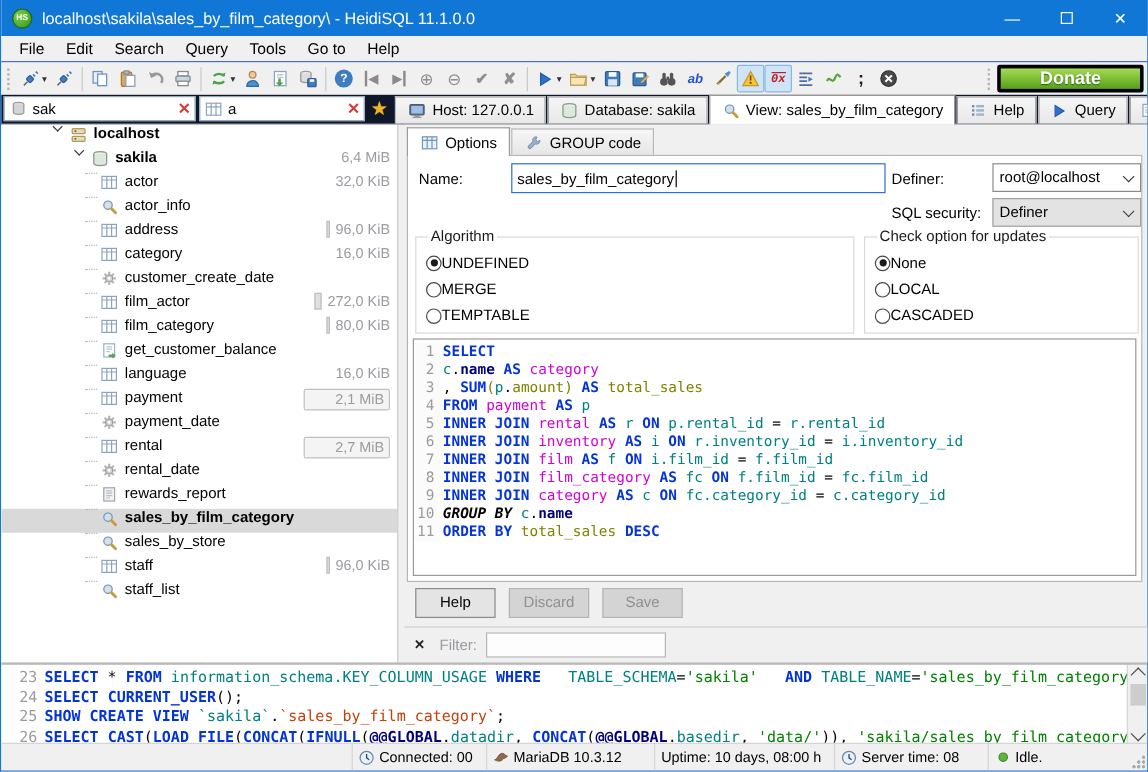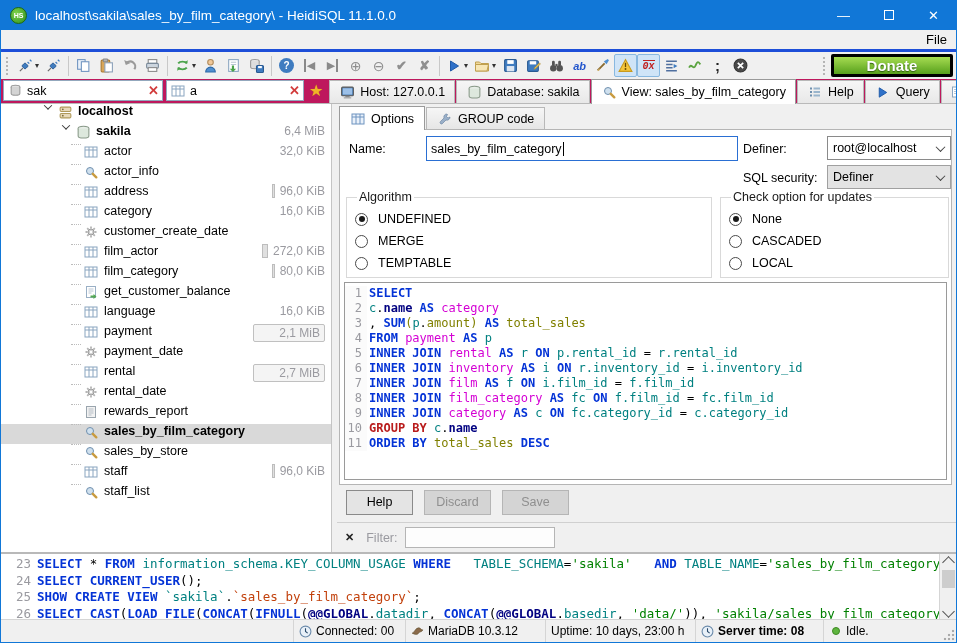--- a/index.html
+++ b/index.html
@@ -9,21 +9,21 @@
 
   
   .titlebar { position:absolute; top:0; left:0; right:0; height:30px; background:#1177d7; color:#fff; display:flex; align-items:center; }
   .app-logo { width:17px; height:17px; margin:0 8px 0 9px; border-radius:50%; background:radial-gradient(circle at 35% 35%, #7fd24a, #2e8f1f); border:1px solid #1c6a12; color:#fff; font-size:7px; font-weight:bold; display:flex; align-items:center; justify-content:center; }
   .title-text { font-size:13.5px; white-space:nowrap; }
   .win-controls { margin-left:auto; display:flex; height:100%; }
   .win-btn { width:45px; height:100%; display:flex; align-items:center; justify-content:center; font-size:13px; color:#fff; }
   .win-btn.max span { display:block; width:10px; height:10px; border:1px solid #fff; }
 
   
-  .menubar { position:absolute; top:30px; left:0; right:0; height:22px; background:#f0f0f0; display:flex; align-items:flex-end; padding-left:6px; border-bottom:3px solid #1d4ed8;flex-direction:column; }
+  .menubar { position:absolute; top:30px; left:0; right:0; height:22px; background:#f0f0f0; display:flex; align-items:center; padding-left:6px; border-bottom:1px solid #1d4ed8; }
   .menu-item { padding:2px 9px; font-size:13px; }
 
   
   .toolbar { position:absolute; top:52px; left:0; right:0; height:27px; background:#f0f0f0; display:flex; align-items:center; padding-left:2px; }
   .tgrip { width:5px; height:18px; border-left:2px dotted #b5b5b5; margin:0 3px; }
   .tsep { width:1px; height:20px; background:#c8c8c8; margin:0 3px; }
   .tbtn { height:23px; min-width:23px; display:flex; align-items:center; justify-content:center; padding:0 2px; border:1px solid transparent; border-radius:2px; }
   .tbtn.toggled { background:#cfe4f7; border-color:#88b8e0; }
   .tbtn .dd { font-size:8px; color:#333; margin-left:2px; }
   .ic { display:inline-flex; align-items:center; justify-content:center; width:16px; height:16px; }
@@ -34,21 +34,21 @@
   .ico-plusg { color:#8f8f8f; font-size:14px; }
   .ico-x { color:#8f8f8f; font-size:13px; font-weight:bold; }
   .ico-chk { color:#8f8f8f; font-size:13px; font-weight:bold; }
   .ico-hex { color:#c02020; font-weight:bold; font-size:10px; font-family:"Liberation Mono", monospace; border-top:1px solid #c02020;font-style:italic; }
   .ico-semi { font-weight:bold; font-size:15px; color:#222; }
   .ico-ab { color:#2255cc; font-weight:bold; font-size:11px; font-style:italic; }
   .donate-wrap { margin-left:auto; display:flex; align-items:center; margin-right:3px; }
   .donate-btn { width:122px; height:23px; background:linear-gradient(#a6dc52, #57a01c); border:3px solid #000; border-radius:2px; color:#fff; font-weight:bold; font-size:15px; display:flex; align-items:center; justify-content:center; text-shadow:0 1px 1px #2c5a0c; }
 
   
-  .subhead { position:absolute; top:79px; left:0; right:0; height:25px; background:#be185d; display:flex; border-bottom:1px solid #b9b9b9; }
+  .subhead { position:absolute; top:79px; left:0; right:0; height:25px; background:#0f172a; display:flex; border-bottom:1px solid #b9b9b9; }
   .filterboxes { width:331px; display:flex; align-items:center; padding:1px 2px 2px 2px; }
   .fbox { height:21px; background:#fff; border:1px solid #93a8bd; display:flex; align-items:center; padding:0 3px; }
   .fbox .fval { flex:1; font-size:12.5px; padding-left:4px; }
   .fbox .fclear { color:#d23b3b; font-weight:bold; font-size:13px; }
   .fav-star { color:#f0b428; font-size:16px; margin-left:5px; text-shadow:0 0 1px #b07d10; }
   .maintabs { display:flex; align-items:flex-end; padding-left:4px; }
   .mtab { height:23px; display:flex; align-items:center; gap:5px; padding:0 9px; border:1px solid #b8b8b8; border-bottom:none; background:linear-gradient(#f6f6f6,#e8e8e8); margin-right:1px; font-size:12.5px; white-space:nowrap; }
   .mtab.active { background:#fff; height:25px; margin-bottom:-1px; border-color:#9a9a9a; }
 
   
@@ -72,21 +72,21 @@
   .stab.active { background:#fff; height:24px; margin-bottom:-1px; border-color:#9a9a9a; z-index:3; }
   .optionspage { position:absolute; top:25px; left:2px; right:6px; height:356px; background:#fff; border:1px solid #b5b5b5; }
   .fld-label { position:absolute; font-size:12.5px; color:#000; }
   .name-input { position:absolute; left:86px; top:6px; width:312px; height:25px; border:1px solid #2a6fd3; background:#fff; font-size:12.5px; padding:0 4px; display:flex; align-items:center; }
   .caret { display:inline-block; width:1px; height:14px; background:#000; margin-left:1px; }
   .combo { position:absolute; height:24px; width:124px; border:1px solid #8a8a8a; background:#fff; display:flex; align-items:center; font-size:12.5px; padding-left:5px; }
   .combo .arrow { margin-left:auto; margin-right:6px; width:7px; height:7px; border-right:1.3px solid #444; border-bottom:1.3px solid #444; transform:rotate(45deg) translate(-1px,-1px); }
   .combo.gray { background:#e3e3e3; border-color:#a0a0a0; }
   fieldset { position:absolute; border:1px solid #d9d9d9; padding:4px 8px; }
   fieldset legend { font-size:12.5px; padding:0 2px; margin-left:2px; color:#1a1a1a; }
-  .radio-row { display:flex; align-items:center; gap:10px; height:22px; font-size:12.5px;text-align:center; }
+  .radio-row { display:flex; align-items:center; gap:0; height:22px; font-size:12.5px;text-align:center; }
   .radio { width:13px; height:13px; border:1px solid #4a4a4a; border-radius:50%; background:#fff; display:flex; align-items:center; justify-content:center; flex:0 0 auto; }
   .radio.checked::after { content:""; width:6px; height:6px; border-radius:50%; background:#1a1a1a; }
   .sqledit { position:absolute; top:152px; left:4px; right:4px; bottom:4px; border:1px solid #9a9a9a; background:#fff; overflow:hidden; font-family:"DejaVu Sans Mono", monospace; font-size:12px; }
   .sline { display:flex; height:15px; line-height:15px; white-space:pre; }
   .sline .num { width:22px; flex:0 0 auto; text-align:right; color:#9a9aa0; padding-right:5px; background:#fbfbfb; }
   .sline .code { padding-left:2px; }
   .btnrow { position:absolute; top:384px; left:0; right:0; height:28px; display:flex; align-items:center; gap:11px; padding-left:9px; }
   .pbtn { width:67px; height:25px; display:flex; align-items:center; justify-content:center; font-size:12.5px; background:#e4e4e4; border:1px solid #8a8a8a; color:#000; }
   .pbtn.disabled { background:#d4d4d4; border-color:#b5b5b5; color:#8f8f8f; }
   .efilterbar { position:absolute; top:418px; left:0; right:0; bottom:0; background:#f0f0f0; border-top:1px solid #d0d0d0; display:flex; align-items:center; }
@@ -802,41 +802,41 @@
         </fieldset>
         <fieldset style="left:380px; top:60px; width:229px; height:88px;">
           <legend>Check option for updates</legend>
           <div id="chk-radios">
               <div class="radio-row">
                 <span class="radio checked"></span>
                 <span>None</span>
               </div>
               <div class="radio-row">
                 <span class="radio"></span>
-                <span>CASCADED</span>
+                <span>LOCAL</span>
               </div>
               <div class="radio-row">
                 <span class="radio"></span>
-                <span>LOCAL</span>
+                <span>CASCADED</span>
               </div>
             </div>
         </fieldset>
 
         <div class="sqledit" id="sqledit">
             <div style="height: 3px;"></div>
             <div class="sline"><span class="num">1</span><span class="code"><span style="color:#0433d6;font-weight:bold;">SELECT</span></span></div>
             <div class="sline"><span class="num">2</span><span class="code"><span style="color:#008080;">c</span><span style="color:#000000;">.</span><span style="color:#000080;font-weight:bold;">name</span><span style="color:#000000;"> </span><span style="color:#0433d6;font-weight:bold;">AS</span><span style="color:#000000;"> </span><span style="color:#d400d4;">category</span></span></div>
             <div class="sline"><span class="num">3</span><span class="code"><span style="color:#000000;">, </span><span style="color:#0433d6;font-weight:bold;">SUM</span><span style="color:#808000;">(</span><span style="color:#008080;">p</span><span style="color:#000000;">.</span><span style="color:#808000;">amount</span><span style="color:#808000;">)</span><span style="color:#000000;"> </span><span style="color:#0433d6;font-weight:bold;">AS</span><span style="color:#000000;"> </span><span style="color:#808000;">total_sales</span></span></div>
             <div class="sline"><span class="num">4</span><span class="code"><span style="color:#0433d6;font-weight:bold;">FROM</span><span style="color:#000000;"> </span><span style="color:#d400d4;">payment</span><span style="color:#000000;"> </span><span style="color:#0433d6;font-weight:bold;">AS</span><span style="color:#000000;"> </span><span style="color:#008080;">p</span></span></div>
             <div class="sline"><span class="num">5</span><span class="code"><span style="color:#0433d6;font-weight:bold;">INNER JOIN</span><span style="color:#000000;"> </span><span style="color:#d400d4;">rental</span><span style="color:#000000;"> </span><span style="color:#0433d6;font-weight:bold;">AS</span><span style="color:#000000;"> </span><span style="color:#008080;">r</span><span style="color:#000000;"> </span><span style="color:#0433d6;font-weight:bold;">ON</span><span style="color:#000000;"> </span><span style="color:#008080;">p.rental_id</span><span style="color:#000000;"> = </span><span style="color:#008080;">r.rental_id</span></span></div>
             <div class="sline"><span class="num">6</span><span class="code"><span style="color:#0433d6;font-weight:bold;">INNER JOIN</span><span style="color:#000000;"> </span><span style="color:#d400d4;">inventory</span><span style="color:#000000;"> </span><span style="color:#0433d6;font-weight:bold;">AS</span><span style="color:#000000;"> </span><span style="color:#008080;">i</span><span style="color:#000000;"> </span><span style="color:#0433d6;font-weight:bold;">ON</span><span style="color:#000000;"> </span><span style="color:#008080;">r.inventory_id</span><span style="color:#000000;"> = </span><span style="color:#008080;">i.inventory_id</span></span></div>
             <div class="sline"><span class="num">7</span><span class="code"><span style="color:#0433d6;font-weight:bold;">INNER JOIN</span><span style="color:#000000;"> </span><span style="color:#d400d4;">film</span><span style="color:#000000;"> </span><span style="color:#0433d6;font-weight:bold;">AS</span><span style="color:#000000;"> </span><span style="color:#008080;">f</span><span style="color:#000000;"> </span><span style="color:#0433d6;font-weight:bold;">ON</span><span style="color:#000000;"> </span><span style="color:#008080;">i.film_id</span><span style="color:#000000;"> = </span><span style="color:#008080;">f.film_id</span></span></div>
             <div class="sline"><span class="num">8</span><span class="code"><span style="color:#0433d6;font-weight:bold;">INNER JOIN</span><span style="color:#000000;"> </span><span style="color:#d400d4;">film_category</span><span style="color:#000000;"> </span><span style="color:#0433d6;font-weight:bold;">AS</span><span style="color:#000000;"> </span><span style="color:#008080;">fc</span><span style="color:#000000;"> </span><span style="color:#0433d6;font-weight:bold;">ON</span><span style="color:#000000;"> </span><span style="color:#008080;">f.film_id</span><span style="color:#000000;"> = </span><span style="color:#008080;">fc.film_id</span></span></div>
             <div class="sline"><span class="num">9</span><span class="code"><span style="color:#0433d6;font-weight:bold;">INNER JOIN</span><span style="color:#000000;"> </span><span style="color:#d400d4;">category</span><span style="color:#000000;"> </span><span style="color:#0433d6;font-weight:bold;">AS</span><span style="color:#000000;"> </span><span style="color:#008080;">c</span><span style="color:#000000;"> </span><span style="color:#0433d6;font-weight:bold;">ON</span><span style="color:#000000;"> </span><span style="color:#008080;">fc.category_id</span><span style="color:#000000;"> = </span><span style="color:#008080;">c.category_id</span></span></div>
-            <div class="sline"><span class="num">10</span><span class="code"><span style="color:#b91c1c;font-weight:bold;">GROUP BY</span><span style="color:#000000;"> </span><span style="color:#008080;">c</span><span style="color:#000000;">.</span><span style="color:#000080;font-weight:bold;">name</span></span></div>
+            <div class="sline"><span class="num">10</span><span class="code"><span style="color:#000000;font-weight:bold;font-style:italic;">GROUP BY</span><span style="color:#000000;"> </span><span style="color:#008080;">c</span><span style="color:#000000;">.</span><span style="color:#000080;font-weight:bold;">name</span></span></div>
             <div class="sline"><span class="num">11</span><span class="code"><span style="color:#0433d6;font-weight:bold;">ORDER BY</span><span style="color:#000000;"> </span><span style="color:#808000;">total_sales</span><span style="color:#000000;"> </span><span style="color:#0433d6;font-weight:bold;">DESC</span></span></div>
           </div>
       </div>
 
       <div class="btnrow" id="btnrow">
           <div class="pbtn">Help</div>
           <div class="pbtn disabled">Discard</div>
           <div class="pbtn disabled">Save</div>
         </div>
 
@@ -874,23 +874,23 @@
       </div>
       <div class="scell" style="flex: 0 0 140px;">
         <span class="ic" style="width:13px;height:13px;">
           <svg viewBox="0 0 12 12" width="14" height="14">
             <path d="M1 8c2 0 3-5 6-5 2 0 2 2 4 2-1 2-3 1.5-4 3-1 1.5-3 1.5-6 0z" fill="#8a6a4a" stroke="#5a4a2a" stroke-width="0.5"></path>
           </svg>
         </span>
         <span>MariaDB 10.3.12</span>
       </div>
       <div class="scell" style="flex: 0 0 150px;">
-        <span>Uptime: 10 days, 23:00 h</span>
-      </div>
-      <div class="scell" style="flex: 0 0 128px; font-weight: bold;">
+        <span>Uptime: 10 days, 08:00 h</span>
+      </div>
+      <div class="scell" style="flex: 0 0 128px;">
         <span class="ic" style="width:13px;height:13px;">
           <svg viewBox="0 0 12 12" width="13" height="13">
             <circle cx="6" cy="6" r="5" fill="#e8f0f8" stroke="#6a8aaa"></circle>
             <path d="M6 3v3l2 1.5" stroke="#2a4a6a" fill="none"></path>
           </svg>
         </span>
         <span>Server time: 08</span>
       </div>
       <div class="scell" style="flex: 1 1 0%; border-right: none;">
         <span class="ic" style="width:13px;height:13px;">

